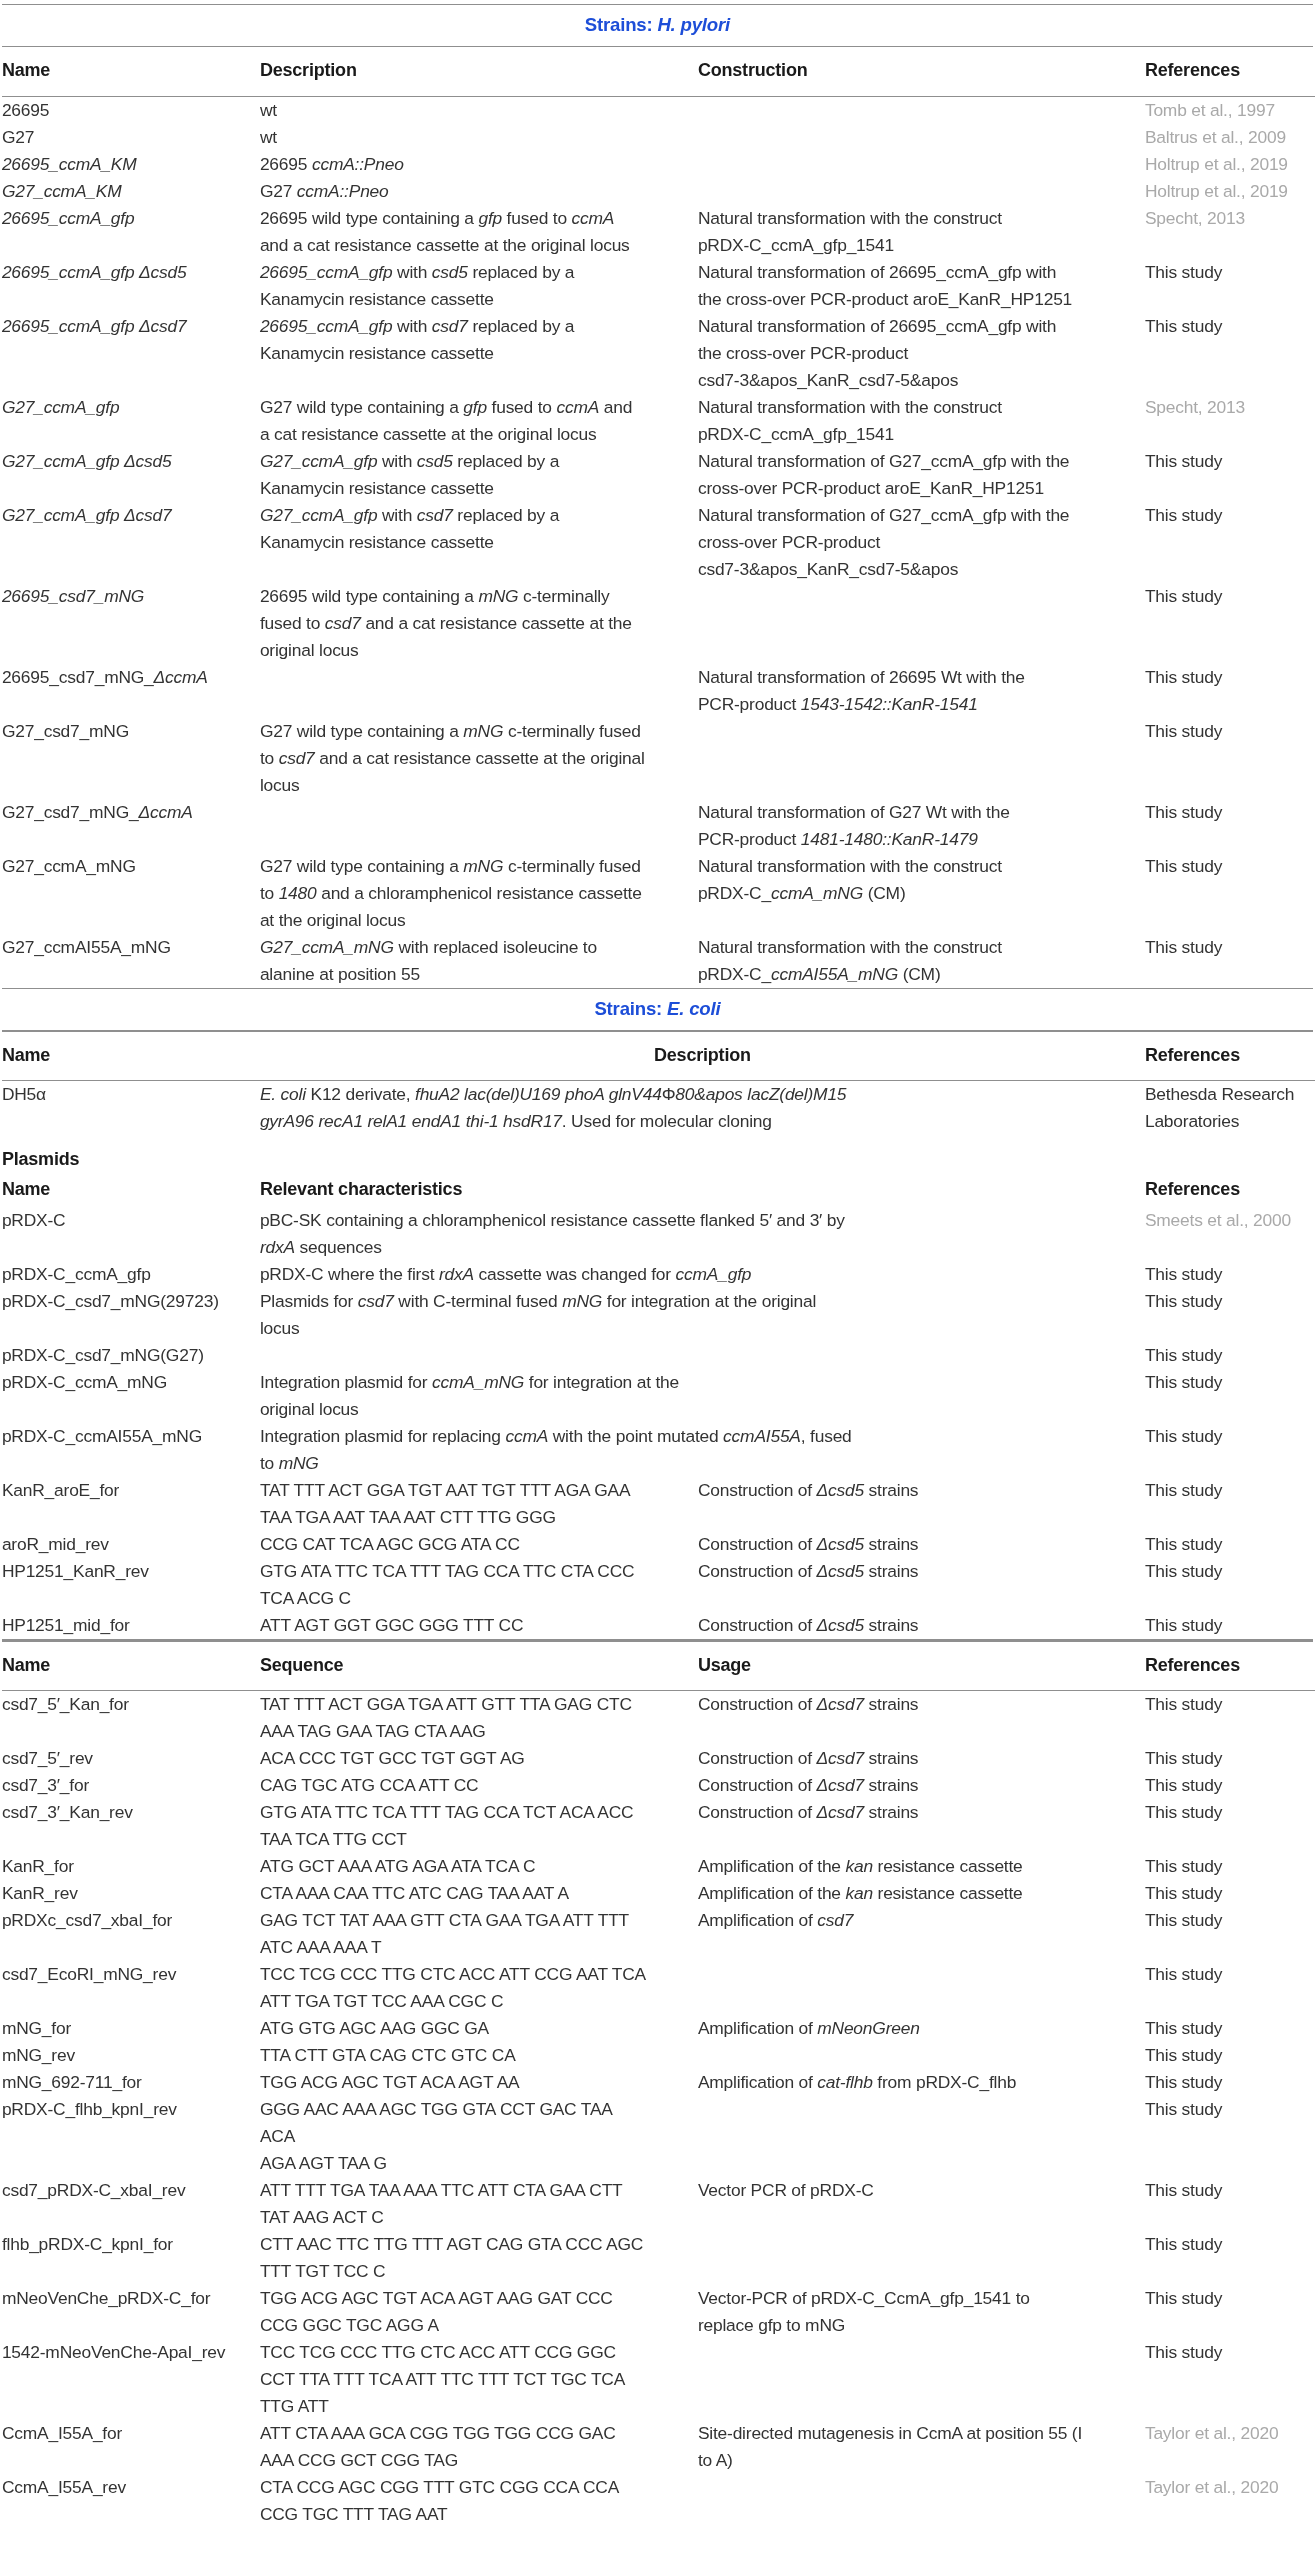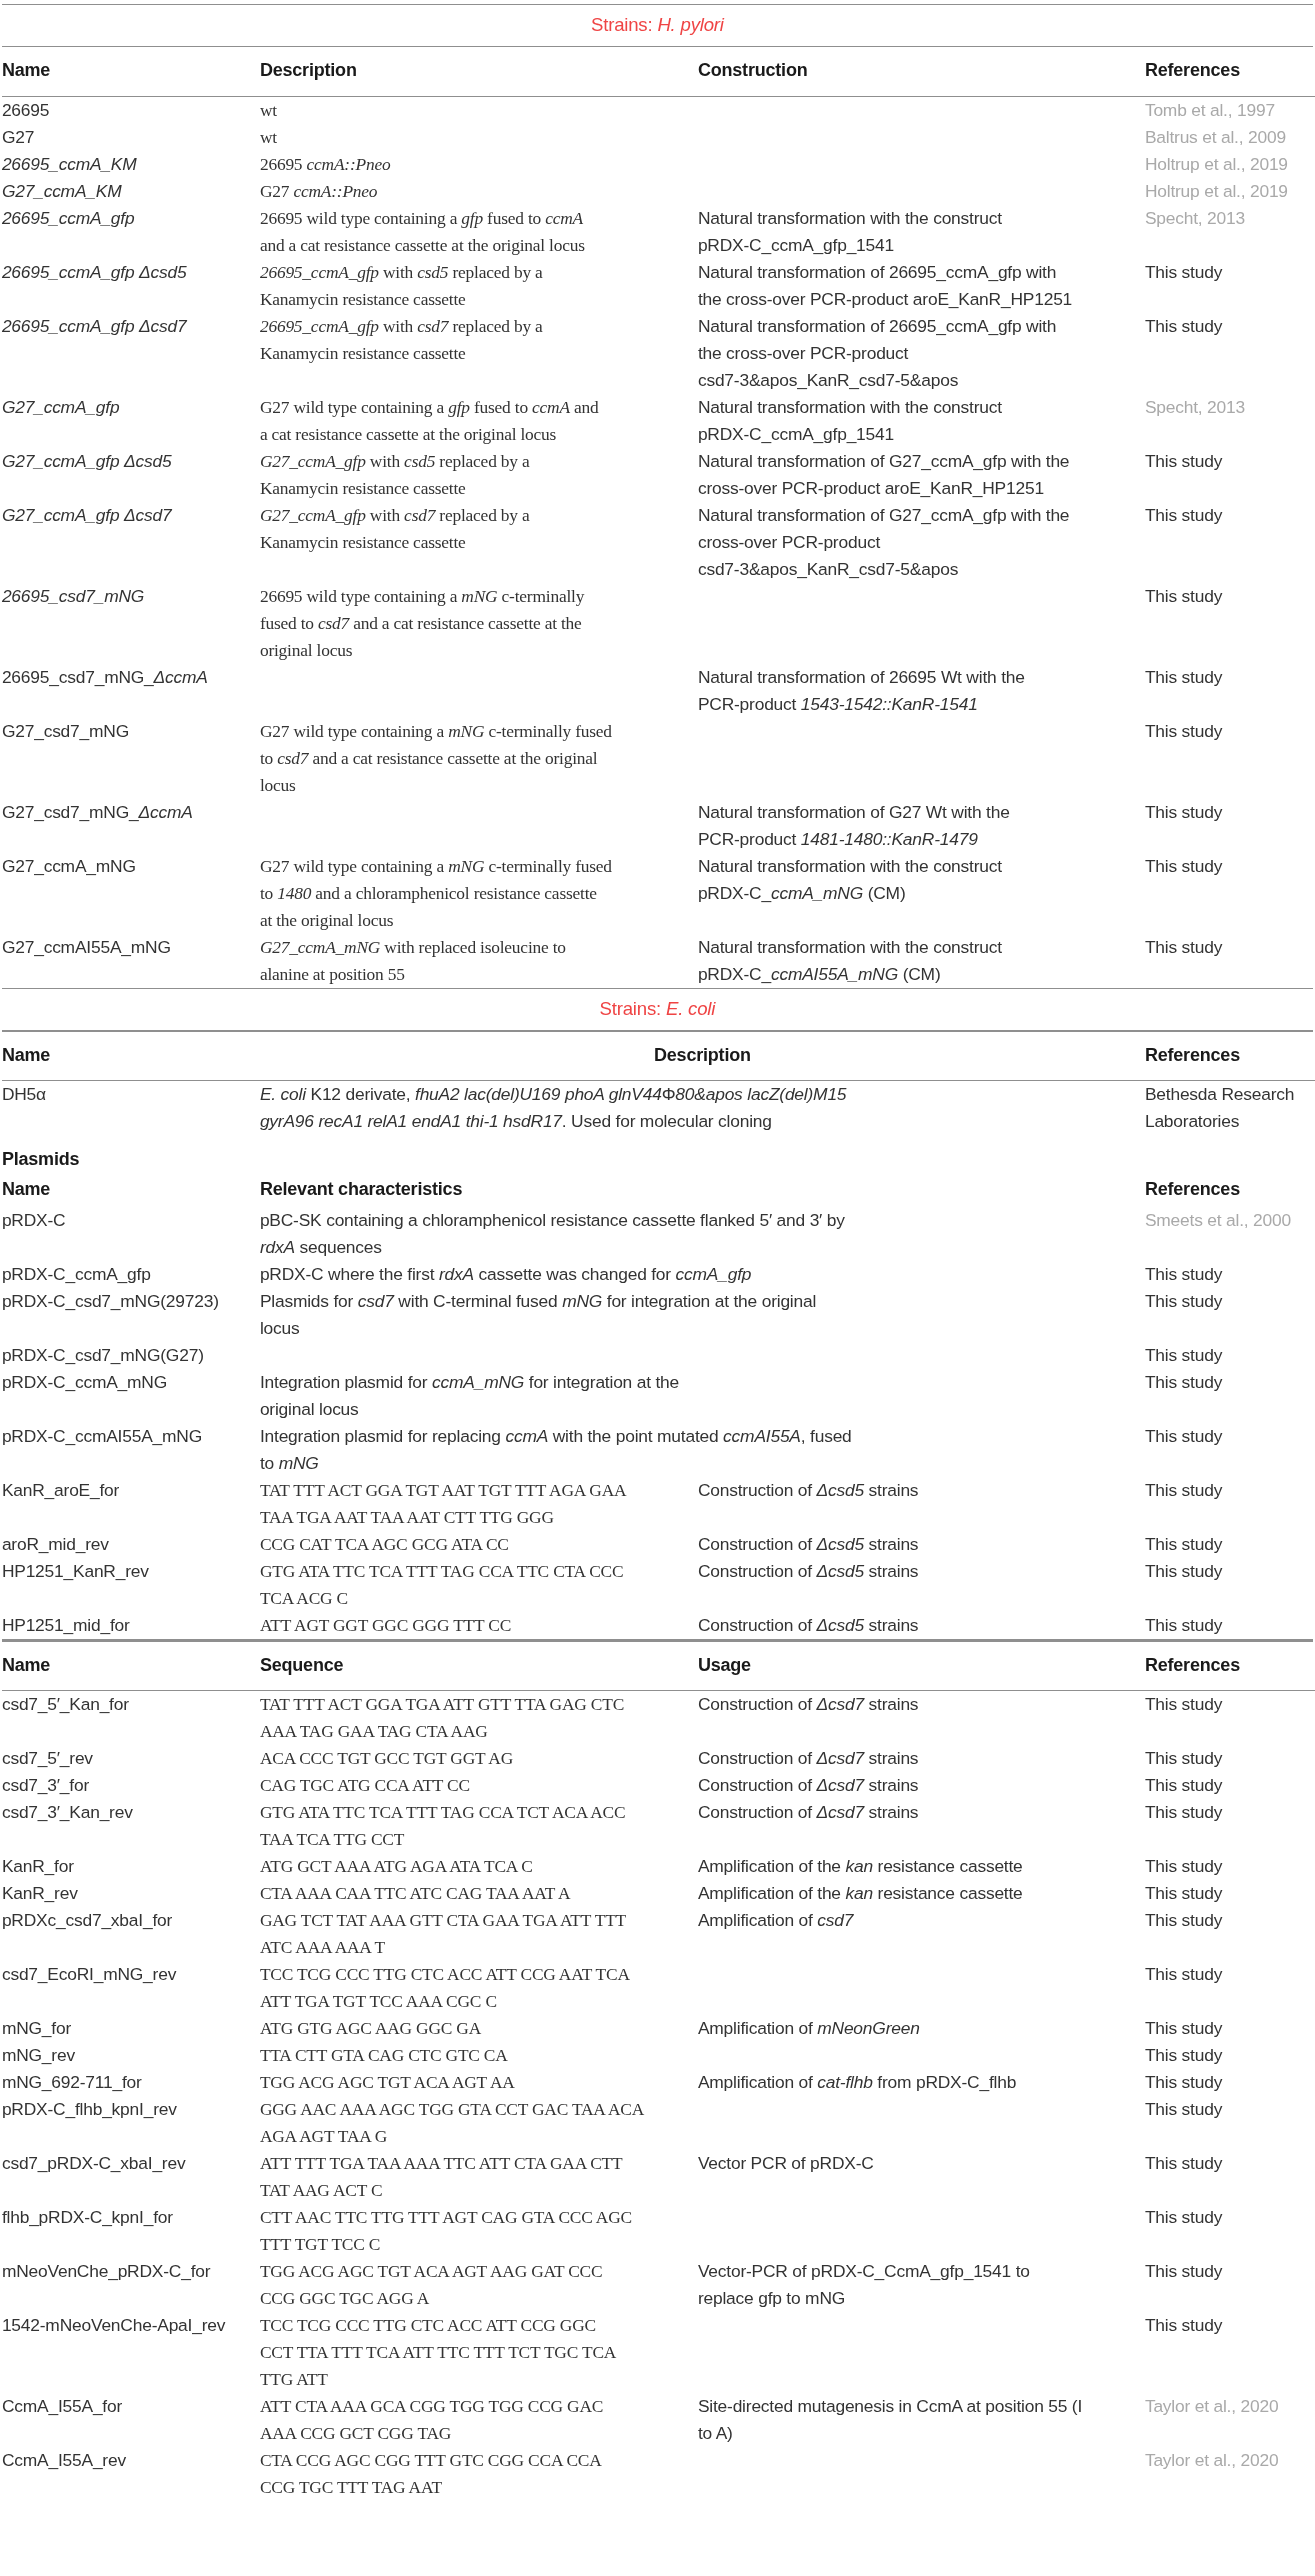--- a/index.html
+++ b/index.html
@@ -7,43 +7,43 @@
     width:1316px;
     font-family:"Liberation Sans","DejaVu Sans",sans-serif;
     font-size:17.4px;
     color:#333333;
     letter-spacing:-0.2px;
   }
   .page{padding:3.7px 0 6.2px 1.9px;width:1311px;}
   .rule{height:1.2px;background:#8f8f8f;}
   .section-title{
     text-align:center;
-    font-weight:normal;
+    font-weight:bold;
     font-size:18.6px;
-    color:#ef4444;
+    color:#1d4ed8;
     padding:9.3px 0 10px 0;
   }
   table{width:100%;border-collapse:collapse;table-layout:fixed;}
   col.c1{width:258px;}
   col.c2{width:438px;}
   col.c3{width:447px;}
   col.c4{width:172px;}
   th{
     font-weight:bold;text-align:left;font-size:18px;color:#1a1a1a;
     padding:13px 0 14.3px 0;vertical-align:middle;
   }
   th.center{text-align:center;}
   td{
     vertical-align:top;
     line-height:27px;
     white-space:pre-line;
     padding:0;
     overflow-wrap:break-word;
   }
-  td.cell-desc{padding-right:50px;font-family:Liberation Serif, serif;}
+  td.cell-desc{padding-right:50px;}
   td.cell-desc-wide{padding-right:18.6px;}
   td.cell-usage{padding-right:25px;margin-left:40px;}
   .gray{color:#a9a9a9;}
   tr.subheader-row td{
     font-weight:bold;color:#1a1a1a;font-size:18px;
     padding-top:8.7px;line-height:30px;white-space:normal;
   }
   tr.inner-header-row td{
     font-weight:bold;color:#1a1a1a;font-size:18px;
     line-height:30px;padding-bottom:3.7px;white-space:normal;

